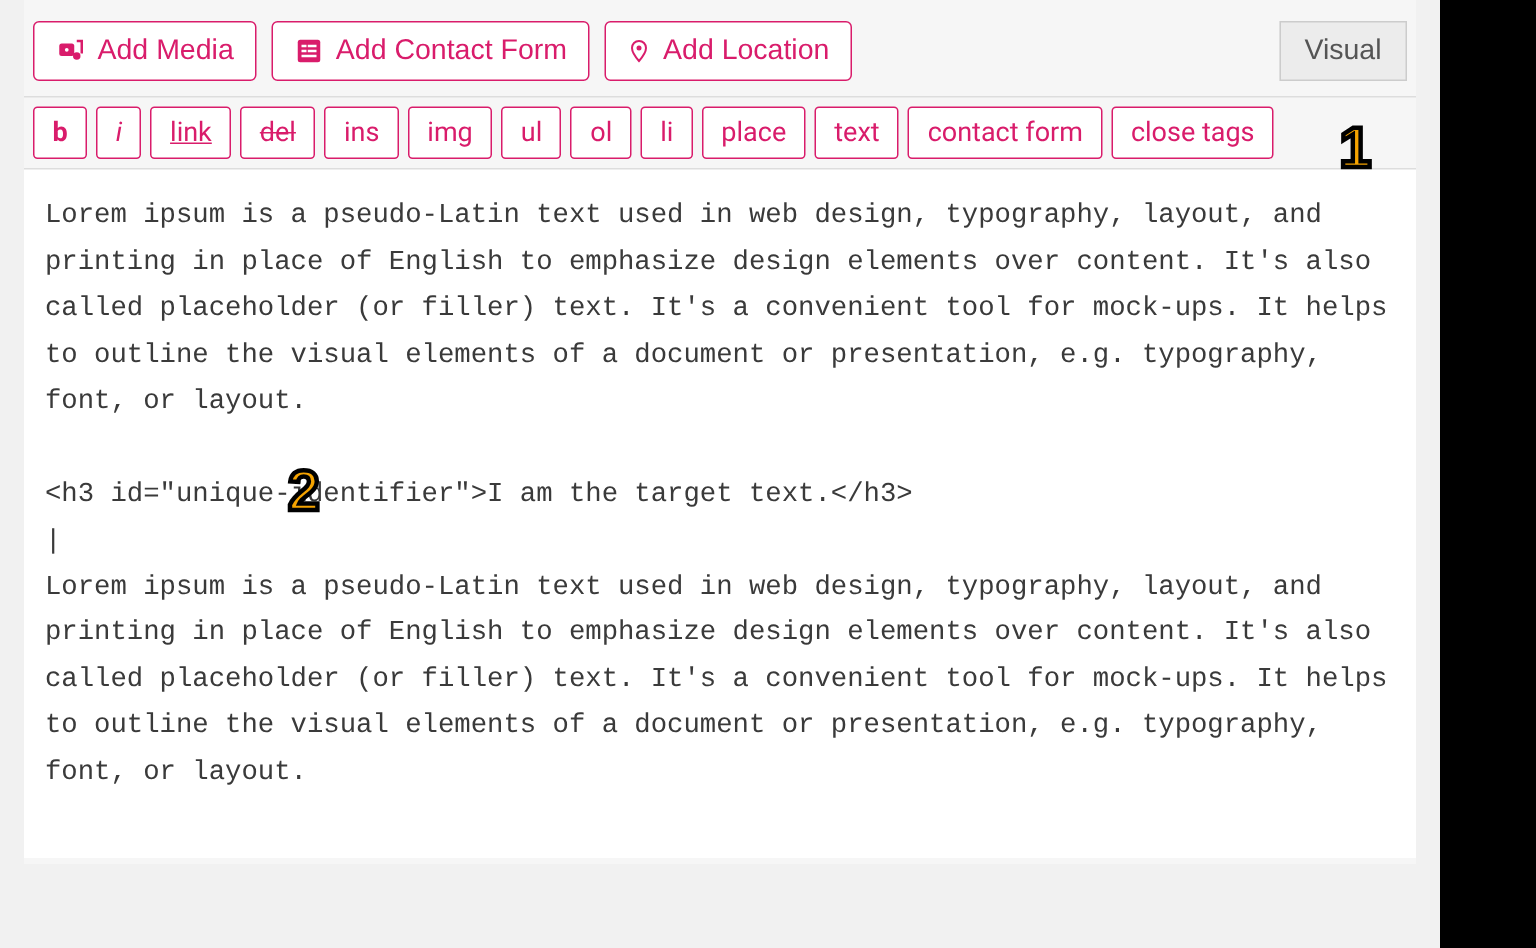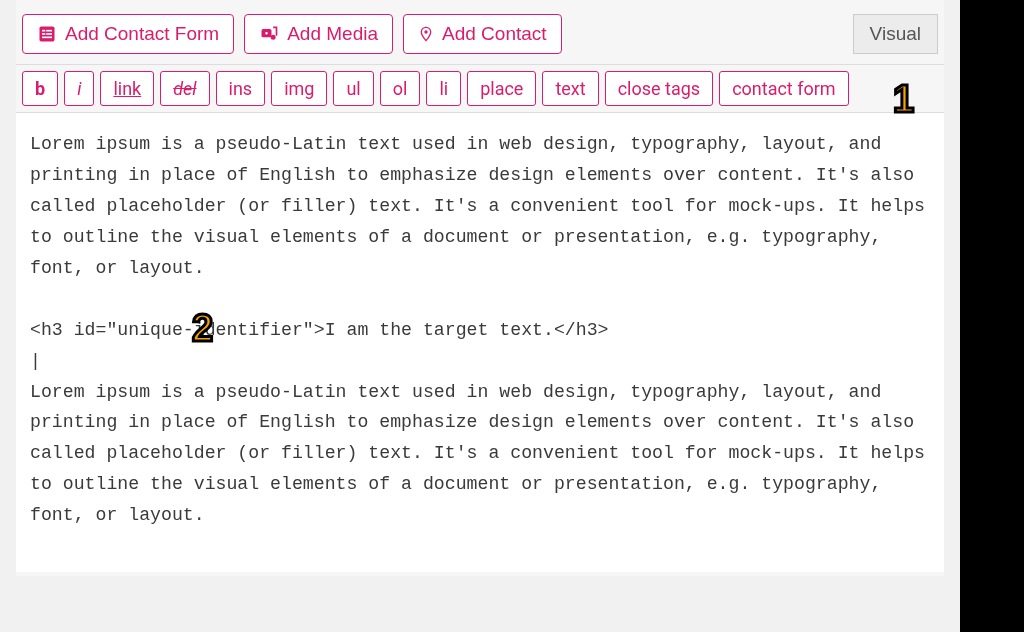--- a/index.html
+++ b/index.html
@@ -89,21 +89,21 @@
     background: #fff;
     border-radius: 3px;
     padding: 6px 12px;
     font-size: 18px;
     cursor: pointer;
     font-family: inherit;
   }
   .qt-btn.bold { font-weight: 700; }
   .qt-btn.italic { font-style: italic; }
   .qt-btn.link { text-decoration: underline; text-align: right; }
-  .qt-btn.del { text-decoration: line-through; font-style: italic; }
+  .qt-btn.del { text-decoration: line-through; }
 
   
   .text-area {
     width: 100%;
     min-height: 460px;
     border: none;
     border-top: 1px solid #ddd;
     background: #fff;
     padding: 16px 14px;
     font-family: Menlo, Consolas, "Courier New", monospace;
@@ -132,74 +132,74 @@
 <body>
 
 <div class="page">
   <div class="main-col">
     <div class="editor-wrap">
 
       
       <div class="media-bar">
         <button class="media-btn">
           <span class="ico">
+            <svg width="20" height="20" viewBox="0 0 24 24" fill="none" stroke="#d91c6b" stroke-width="2">
+              <rect x="3" y="6" width="12" height="10" rx="2" fill="#d91c6b" stroke="none"></rect>
+              <circle cx="9" cy="11" r="2.5" fill="#fff"></circle>
+              <path d="M17 4 l4 0 l0 10" stroke="#d91c6b" fill="none"></path>
+              <circle cx="17" cy="16" r="2" fill="#d91c6b"></circle>
+            </svg>
+          </span>
+          <span>Add Media</span>
+        </button>
+
+        <button class="media-btn">
+          <span class="ico">
             <svg width="20" height="20" viewBox="0 0 24 24">
               <rect x="3" y="3" width="18" height="18" rx="2" fill="#d91c6b"></rect>
               <rect x="6" y="7" width="4" height="2" fill="#fff"></rect>
               <rect x="11" y="7" width="7" height="2" fill="#fff"></rect>
               <rect x="6" y="11" width="4" height="2" fill="#fff"></rect>
               <rect x="11" y="11" width="7" height="2" fill="#fff"></rect>
               <rect x="6" y="15" width="12" height="2" fill="#fff"></rect>
             </svg>
           </span>
           <span>Add Contact Form</span>
         </button>
 
         <button class="media-btn">
           <span class="ico">
-            <svg width="20" height="20" viewBox="0 0 24 24" fill="none" stroke="#d91c6b" stroke-width="2">
-              <rect x="3" y="6" width="12" height="10" rx="2" fill="#d91c6b" stroke="none"></rect>
-              <circle cx="9" cy="11" r="2.5" fill="#fff"></circle>
-              <path d="M17 4 l4 0 l0 10" stroke="#d91c6b" fill="none"></path>
-              <circle cx="17" cy="16" r="2" fill="#d91c6b"></circle>
-            </svg>
-          </span>
-          <span>Add Media</span>
-        </button>
-
-        <button class="media-btn">
-          <span class="ico">
             <svg width="16" height="20" viewBox="0 0 24 24">
               <path d="M12 2 C8 2 5 5 5 9 c0 5 7 13 7 13 s7-8 7-13 C19 5 16 2 12 2 z" fill="none" stroke="#d91c6b" stroke-width="2"></path>
               <circle cx="12" cy="9" r="2.5" fill="#d91c6b"></circle>
             </svg>
           </span>
-          <span>Add Contact</span>
+          <span>Add Location</span>
         </button>
 
         <div class="tab-switch">
           <button class="tab-btn inactive">Visual</button>
         </div>
       </div>
 
       
       <div class="qt-toolbar">
         <button class="qt-btn bold">b</button>
         <button class="qt-btn italic">i</button>
         <button class="qt-btn link">link</button>
         <button class="qt-btn del">del</button>
         <button class="qt-btn">ins</button>
         <button class="qt-btn">img</button>
         <button class="qt-btn">ul</button>
         <button class="qt-btn">ol</button>
         <button class="qt-btn">li</button>
         <button class="qt-btn">place</button>
         <button class="qt-btn">text</button>
+        <button class="qt-btn">contact form</button>
         <button class="qt-btn">close tags</button>
-        <button class="qt-btn">contact form</button>
       </div>
 
       
       <textarea class="text-area" style="">Lorem ipsum is a pseudo-Latin text used in web design, typography, layout, and printing in place of English to emphasize design elements over content. It's also called placeholder (or filler) text. It's a convenient tool for mock-ups. It helps to outline the visual elements of a document or presentation, e.g. typography, font, or layout.
 
 &lt;h3 id="unique-identifier"&gt;I am the target text.&lt;/h3&gt;
 |
 Lorem ipsum is a pseudo-Latin text used in web design, typography, layout, and printing in place of English to emphasize design elements over content. It's also called placeholder (or filler) text. It's a convenient tool for mock-ups. It helps to outline the visual elements of a document or presentation, e.g. typography, font, or layout.</textarea>
 
     </div>

